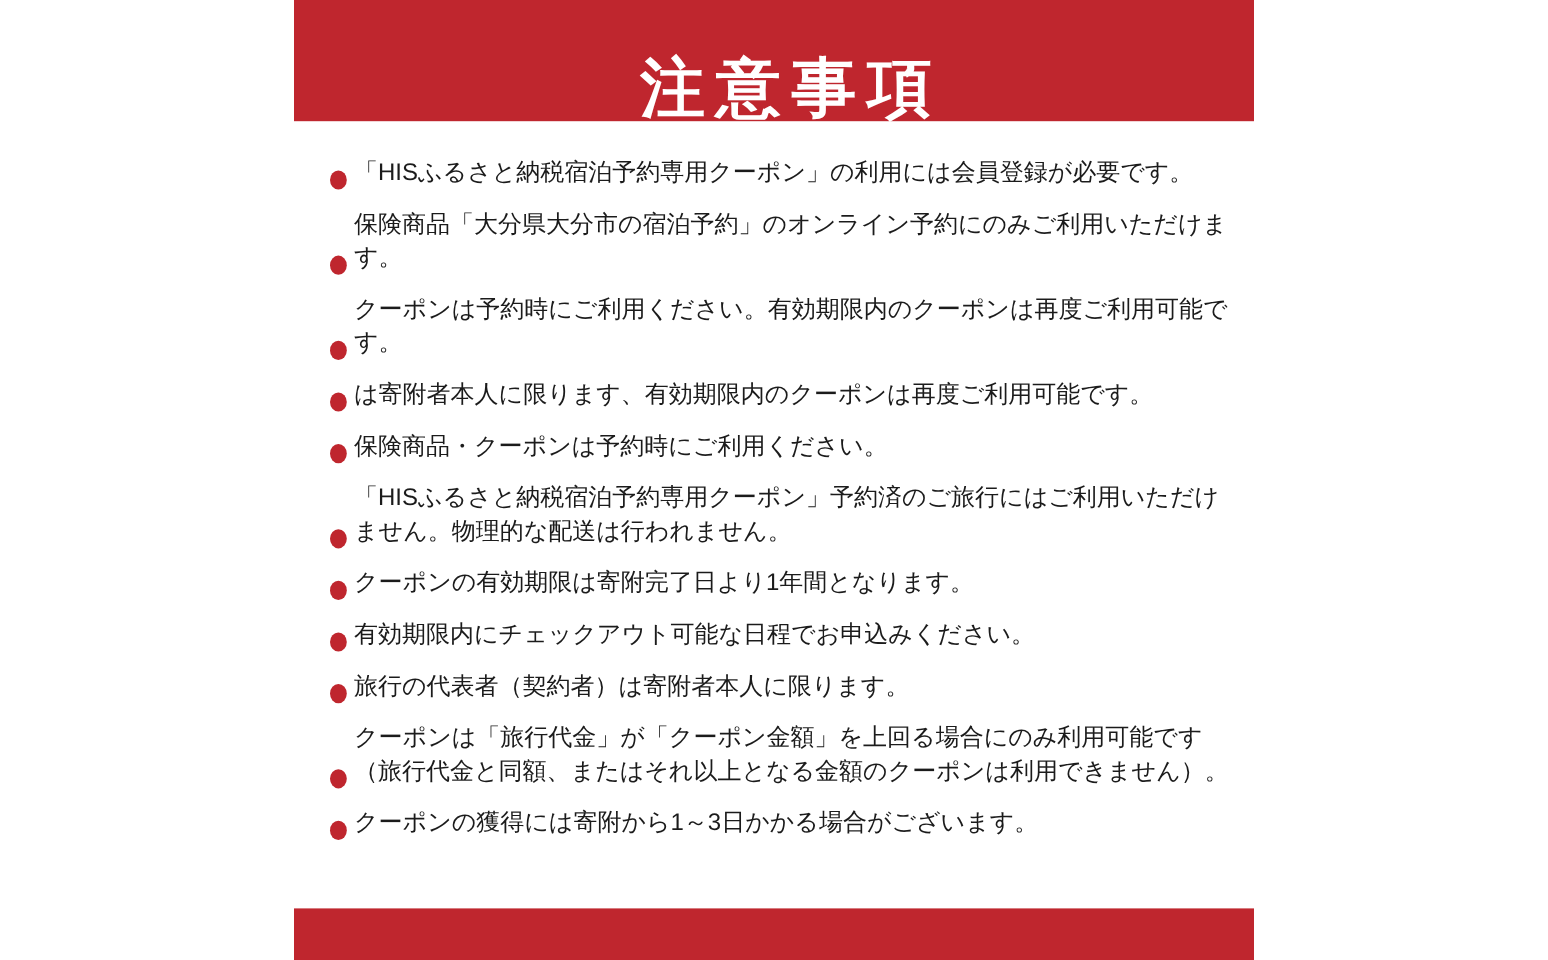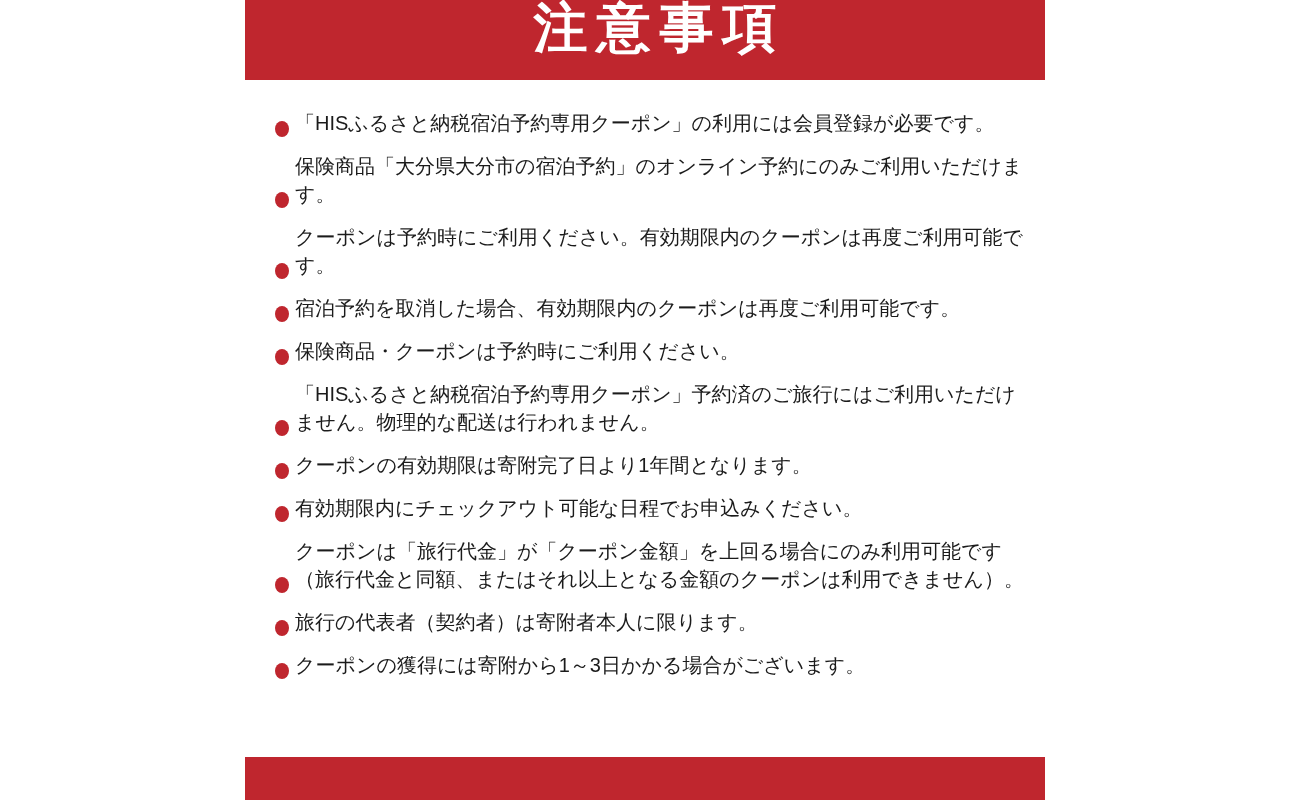--- a/index.html
+++ b/index.html
@@ -12,23 +12,23 @@
   body{
     width:1290px;height:800px;overflow:hidden;
     background:var(--page-bg);
     font-family:"Liberation Sans","DejaVu Sans",sans-serif;
   }
   .panel{
     width:800px;height:800px;margin:0 auto;
     display:flex;flex-direction:column;background:#fff;
   }
   .header{
-    height:80px;flex:0 0 auto;
+    height:101px;flex:0 0 auto;
     background:var(--accent);
-    display:flex;align-items:flex-start;justify-content:center;padding-left:20px;
+    display:flex;align-items:flex-end;justify-content:center;padding-left:20px;
   }
   .header h1{
     margin:0;color:#ffffff;
     font-size:54px;font-weight:900;
     letter-spacing:9px;text-indent:9px;
     line-height:1;
   }
   .content{
     flex:1 1 auto;overflow:hidden;
     padding:29px 20px 0 30px;
@@ -76,45 +76,45 @@
       <li class="note">
         <span class="bullet"></span>
         <span class="note-text">保険商品「大分県大分市の宿泊予約」のオンライン予約にのみご利用いただけます。</span>
       </li>
       <li class="note">
         <span class="bullet"></span>
         <span class="note-text">クーポンは予約時にご利用ください。有効期限内のクーポンは再度ご利用可能です。</span>
       </li>
       <li class="note">
         <span class="bullet"></span>
-        <span class="note-text">宿泊予約を取消した場合、有効期限内のクーポンは再度ご利用可能です。</span>
+        <span class="note-text">は寄附者本人に限ります、有効期限内のクーポンは再度ご利用可能です。</span>
       </li>
       <li class="note">
         <span class="bullet"></span>
         <span class="note-text">保険商品・クーポンは予約時にご利用ください。</span>
       </li>
       <li class="note">
         <span class="bullet"></span>
         <span class="note-text">「HISふるさと納税宿泊予約専用クーポン」予約済のご旅行にはご利用いただけません。物理的な配送は行われません。</span>
       </li>
       <li class="note">
         <span class="bullet"></span>
         <span class="note-text">クーポンの有効期限は寄附完了日より1年間となります。</span>
       </li>
       <li class="note">
         <span class="bullet"></span>
         <span class="note-text">有効期限内にチェックアウト可能な日程でお申込みください。</span>
       </li>
       <li class="note">
         <span class="bullet"></span>
-        <span class="note-text">クーポンは「旅行代金」が「クーポン金額」を上回る場合にのみ利用可能です（旅行代金と同額、またはそれ以上となる金額のクーポンは利用できません）。</span>
+        <span class="note-text">旅行の代表者（契約者）は寄附者本人に限ります。</span>
       </li>
       <li class="note">
         <span class="bullet"></span>
-        <span class="note-text">旅行の代表者（契約者）は寄附者本人に限ります。</span>
+        <span class="note-text">クーポンは「旅行代金」が「クーポン金額」を上回る場合にのみ利用可能です（旅行代金と同額、またはそれ以上となる金額のクーポンは利用できません）。</span>
       </li>
       <li class="note">
         <span class="bullet"></span>
         <span class="note-text">クーポンの獲得には寄附から1～3日かかる場合がございます。</span>
       </li>
     </ul>
   </main>
 
   <footer class="footer"></footer>
 

